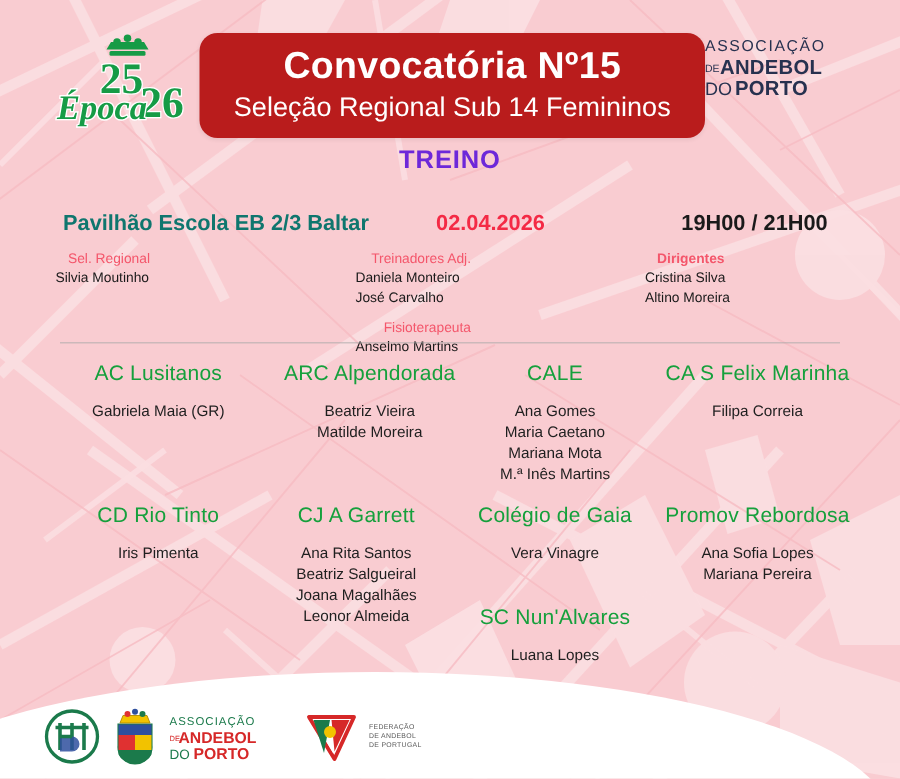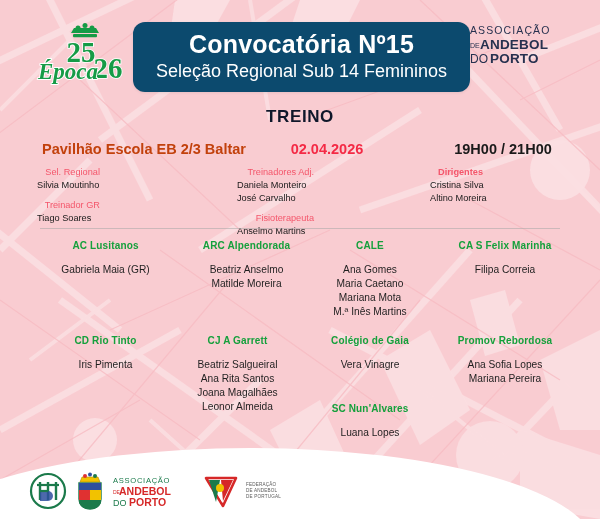--- a/index.html
+++ b/index.html
@@ -11,56 +11,56 @@
   }
   #poster{position:absolute;inset:0;width:600px;height:519px;overflow:hidden;}
   #bgsvg{position:absolute;inset:0;width:600px;height:519px;}
 
   
   .epoca-logo{position:absolute;left:30px;top:22px;width:108px;height:66px;}
   .aap-logo-top{position:absolute;right:16px;top:22px;width:118px;height:46px;}
 
   .title-card{
     position:absolute;left:133px;top:22px;width:337px;height:70px;
-    background:#0c4a6e;border-radius:12px;
+    background:#b91c1c;border-radius:12px;
     display:flex;flex-direction:column;align-items:center;justify-content:center;
     box-shadow:0 1px 3px rgba(0,0,0,.07);
   }
   .title-main{color:#ffffff;font-size:25px;font-weight:bold;line-height:1.05;letter-spacing:.2px;}
   .title-sub{color:#ffffff;font-size:18px;font-weight:normal;line-height:1.2;margin-top:4px;}
 
   .treino{
-    position:absolute;left:0;right:0;top:107px;text-align:center;
-    color:#0f172a;font-size:17px;font-weight:bold;letter-spacing:.6px;
+    position:absolute;left:0;right:0;top:97px;text-align:center;
+    color:#6d28d9;font-size:17px;font-weight:bold;letter-spacing:.6px;
   }
 
   
   .info-row{position:absolute;left:0;top:136px;width:600px;height:80px;}
-  .venue{position:absolute;left:28px;top:5px;width:232px;color:#c2410c;font-size:14.5px;font-weight:bold;text-align:center;}
+  .venue{position:absolute;left:28px;top:5px;width:232px;color:#0f766e;font-size:14.5px;font-weight:bold;text-align:center;}
   .date{position:absolute;left:262px;top:5px;width:130px;color:#f42a45;font-size:14.5px;font-weight:bold;text-align:center;}
   .time{position:absolute;left:418px;top:5px;width:170px;color:#1a1a1a;font-size:14.5px;font-weight:bold;text-align:center;}
 
   .staff{position:absolute;font-size:9.2px;line-height:13px;}
   .staff .line{display:flex;white-space:nowrap;flex-direction:column;}
   .staff .lbl{color:#f4566b;text-align:right;flex:0 0 auto;}
   .staff .val{color:#1a1a1a;margin-left:5px;}
 
   #staff-left{left:32px;top:30px;width:215px;}
   #staff-left .lbl{width:68px;}
   #staff-mid{left:232px;top:30px;width:180px;}
   #staff-mid .lbl{width:82px;}
   #staff-right{left:425px;top:30px;width:160px;}
   #staff-right .lbl{width:58px;font-weight:bold;}
 
   .divider{position:absolute;left:40px;top:228px;width:520px;height:1px;background:#a8a8a8;opacity:.55;}
 
   
   .clubs{position:absolute;left:0;top:240px;width:600px;}
   .club{position:absolute;text-align:center;}
-  .club-name{color:#15a03c;font-size:10px;font-weight:bold;letter-spacing:.15px;white-space:nowrap;}
+  .club-name{color:#15a03c;font-size:14px;font-weight:normal;letter-spacing:.15px;white-space:nowrap;}
   .player{color:#1f1f1f;font-size:10.2px;line-height:14px;white-space:nowrap;margin-top:0;text-align:center;}
   .players{margin-top:12px;}
 
   
   .white-ellipse{
     position:absolute;left:-95px;top:448px;width:690px;height:200px;
     background:#ffffff;border-radius:50%;
   }
   .bottom-logos{position:absolute;left:28px;top:470px;height:42px;display:flex;align-items:center;gap:7px;}
   .fap-text{font-size:4.6px;line-height:6.2px;color:#5a5a5a;letter-spacing:.2px;}
@@ -168,24 +168,20 @@
     <div class="venue">Pavilhão Escola EB 2/3 Baltar</div>
     <div class="date">02.04.2026</div>
     <div class="time">19H00 / 21H00</div>
 
     <div class="staff" id="staff-left">
         <div class="line">
           <span class="lbl">Sel. Regional</span>
           <span class="val">Silvia Moutinho</span>
         </div>
         <div style="height: 7px;"></div>
-        <div class="line">
-          <span class="lbl">Treinador GR</span>
-          <span class="val">Tiago Soares</span>
-        </div>
       </div>
     <div class="staff" id="staff-mid">
         <div class="line">
           <span class="lbl">Treinadores Adj.</span>
           <span class="val">Daniela Monteiro</span>
         </div>
         <div class="line">
           <span class="lbl"></span>
           <span class="val">José Carvalho</span>
         </div>
@@ -212,21 +208,21 @@
   <div class="clubs" id="clubs">
       <div class="club" style="left: 38px; top: 0px; width: 135px;">
         <div class="club-name">AC Lusitanos</div>
         <div class="players">
           <div class="player">Gabriela Maia (GR)</div>
         </div>
       </div>
       <div class="club" style="left: 174px; top: 0px; width: 145px;">
         <div class="club-name">ARC Alpendorada</div>
         <div class="players">
-          <div class="player">Beatriz Anselmo</div>
+          <div class="player">Beatriz Vieira</div>
           <div class="player">Matilde Moreira</div>
         </div>
       </div>
       <div class="club" style="left: 300px; top: 0px; width: 140px;">
         <div class="club-name">CALE</div>
         <div class="players">
           <div class="player">Ana Gomes</div>
           <div class="player">Maria Caetano</div>
           <div class="player">Mariana Mota</div>
           <div class="player">M.ª Inês Martins</div>
@@ -240,22 +236,22 @@
       </div>
       <div class="club" style="left: 38px; top: 95px; width: 135px;">
         <div class="club-name">CD Rio Tinto</div>
         <div class="players">
           <div class="player">Iris Pimenta</div>
         </div>
       </div>
       <div class="club" style="left: 165px; top: 95px; width: 145px;">
         <div class="club-name">CJ A Garrett</div>
         <div class="players">
+          <div class="player">Ana Rita Santos</div>
           <div class="player">Beatriz Salgueiral</div>
-          <div class="player">Ana Rita Santos</div>
           <div class="player">Joana Magalhães</div>
           <div class="player">Leonor Almeida</div>
         </div>
       </div>
       <div class="club" style="left: 300px; top: 95px; width: 140px;">
         <div class="club-name">Colégio de Gaia</div>
         <div class="players">
           <div class="player">Vera Vinagre</div>
         </div>
       </div>

